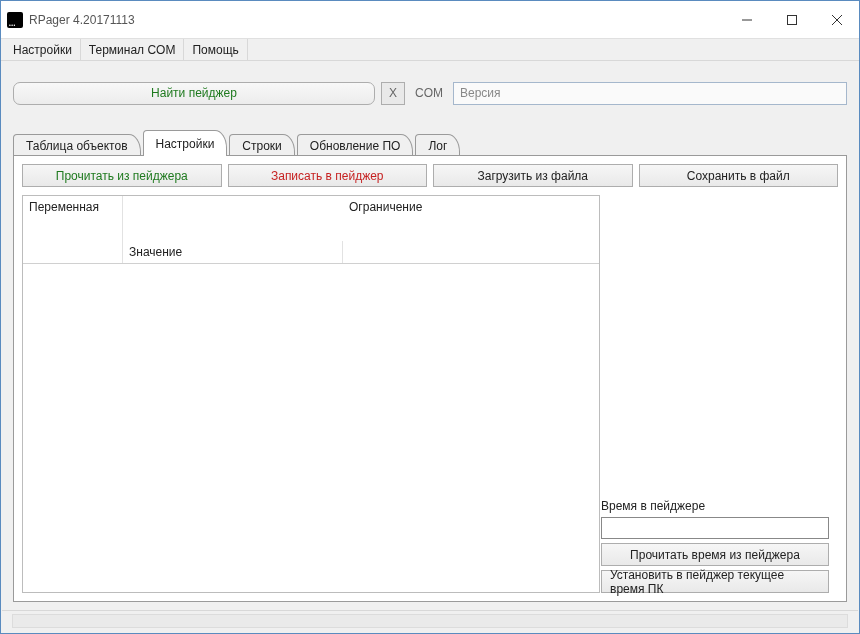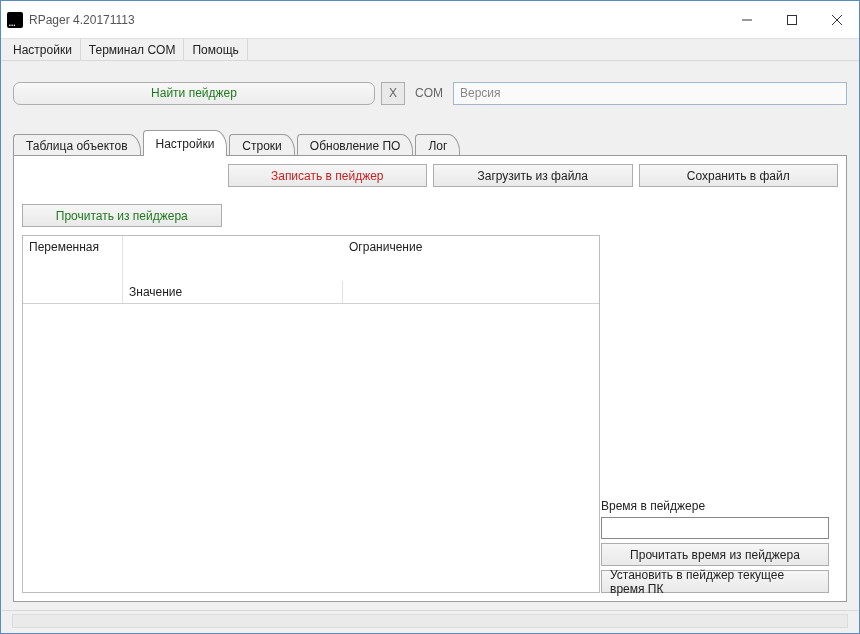--- a/index.html
+++ b/index.html
@@ -53,21 +53,21 @@
     margin: 0 12px 8px 12px;
     background: #fff;
     border: 1px solid #9a9a9a;
     position: relative;
     display: flex;
     flex-direction: column;
     padding: 8px;
   }
   .actionrow { display: flex; gap: 6px; margin-bottom: 8px;}
   .actionrow .btn { flex: 1; }
-  .btn.read { color: #1f7a1f; margin-top: 40px;}
+  .btn.read { color: #1f7a1f;}
   .btn.write { color: #c62222;}
   .content { flex: 1; display: flex; gap: 1px;}
   .grid {
     flex: 1;
     border: 1px solid #bcbcbc;
     background: #fff;
     display: flex;
     flex-direction: column;
     max-width: 578px;
   }

